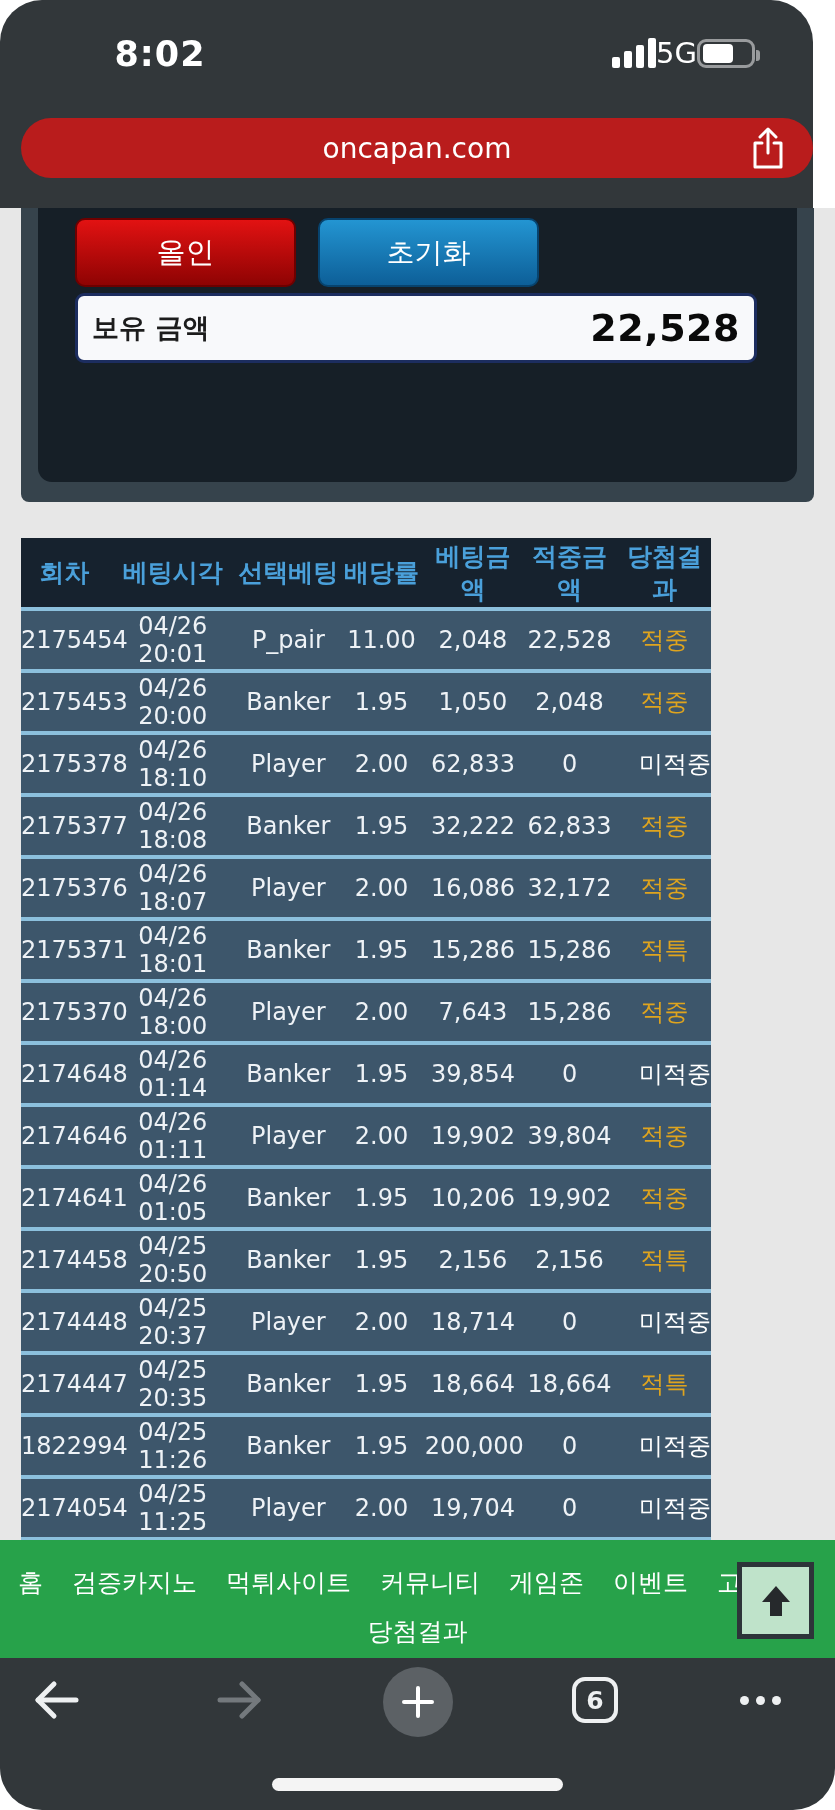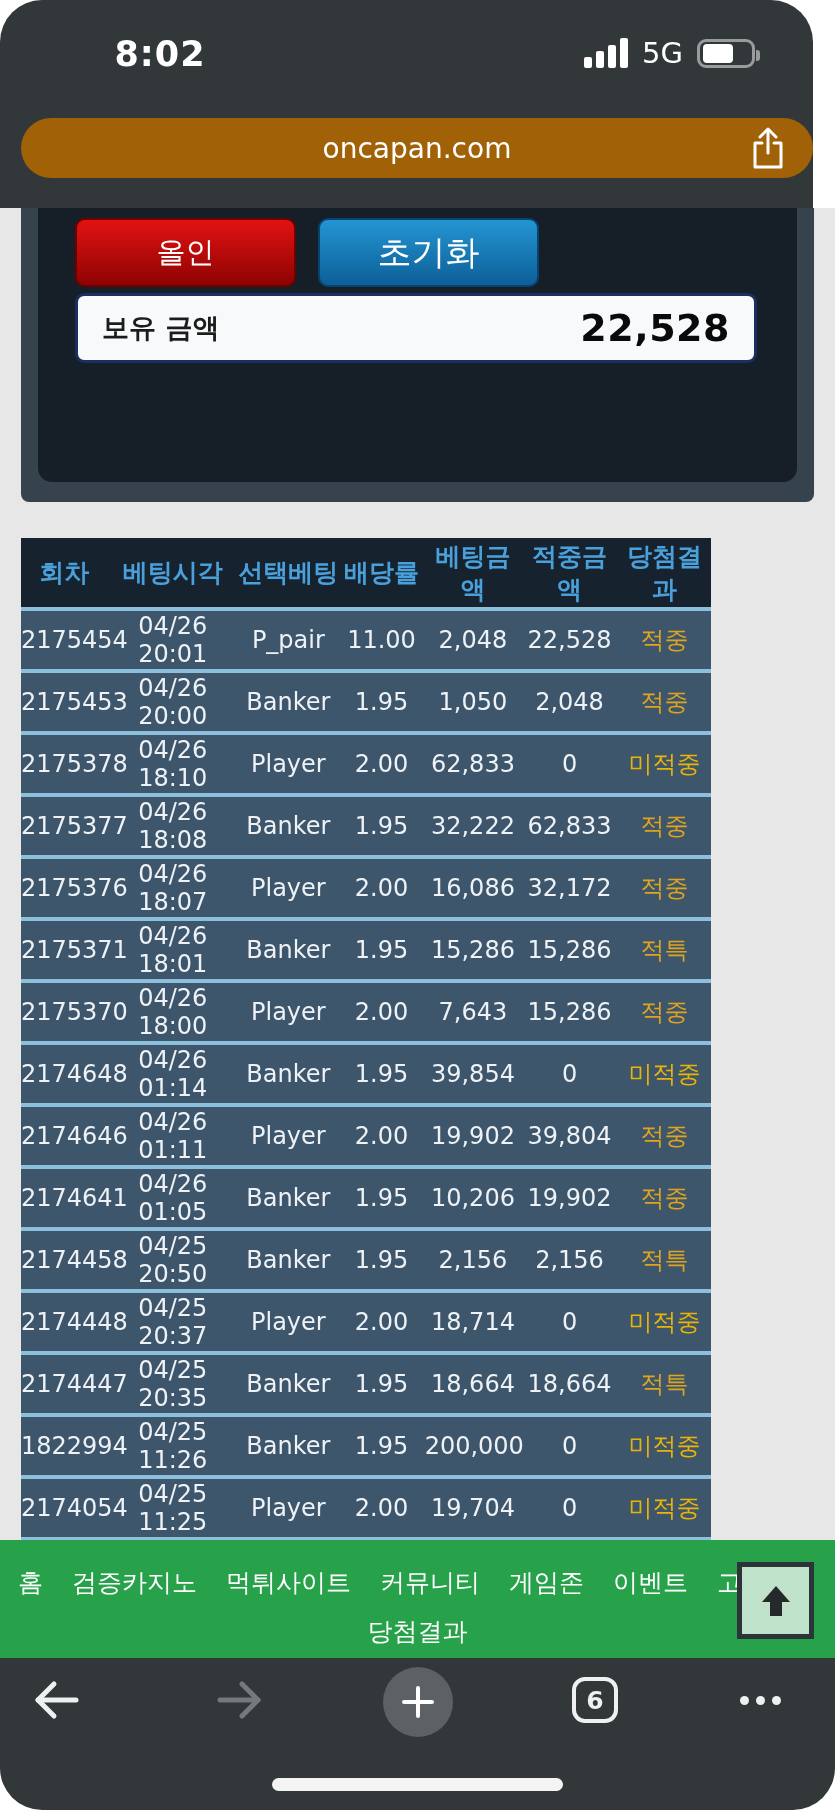--- a/index.html
+++ b/index.html
@@ -11,71 +11,71 @@
   
   .chrome-top{
     position:absolute;top:0;left:0;width:813px;height:208px;
     background:#32373a;border-radius:42px 42px 0 0;
   }
   .status-row{position:absolute;top:34px;left:0;width:100%;height:44px;}
   .status-time{
     position:absolute;left:0;top:0;width:320px;text-align:center;
     color:#ffffff;font-size:35px;font-weight:600;letter-spacing:1px;
   }
-  .status-right{position:absolute;right:58px;top:2px;display:flex;align-items:center;gap:14px;}
+  .status-right{position:absolute;right:58px;top:2px;display:flex;align-items:center;gap:0;}
   .sig-bars{display:flex;align-items:flex-end;gap:4px;height:30px;}
   .sig-bars i{display:block;width:8px;background:#ffffff;border-radius:2px;}
   .sig-bars i:nth-child(1){height:11px}
   .sig-bars i:nth-child(2){height:17px}
   .sig-bars i:nth-child(3){height:23px}
   .sig-bars i:nth-child(4){height:30px}
   .net-label{color:#ffffff;font-size:29px;font-weight:500;}
   .battery{position:relative;width:58px;height:29px;border:3px solid rgba(255,255,255,0.5);
     border-radius:9px;display:flex;align-items:center;padding:3px;box-sizing:border-box;}
   .battery .fill{width:30px;height:19px;background:#ffffff;border-radius:4px;}
   .battery .nub{position:absolute;right:-8px;top:8px;width:4px;height:11px;
     background:rgba(255,255,255,0.5);border-radius:0 3px 3px 0;}
   .url-pill{
     position:absolute;left:21px;top:118px;width:792px;height:60px;border-radius:30px;
-    background:#a16207;display:flex;align-items:center;justify-content:center;
+    background:#b91c1c;display:flex;align-items:center;justify-content:center;
   }
   .url-text{color:#ffffff;font-size:28px;}
   .share-btn{position:absolute;right:24px;top:9px;width:42px;height:42px;
     display:flex;align-items:center;justify-content:center;}
   
   .page{position:absolute;top:208px;left:0;width:835px;height:1450px;background:#e7e7e7;}
   .bet-panel{position:absolute;top:0;left:21px;width:793px;height:294px;
     background:#36434c;border-radius:0 0 8px 8px;}
   .bet-panel-inner{position:absolute;top:0;left:17px;width:759px;height:274px;
     background:#161f27;border-radius:0 0 14px 14px;}
   .btn-row{position:absolute;top:10px;left:37px;display:flex;gap:22px;}
   .btn{box-sizing:border-box;display:flex;align-items:center;justify-content:center;
     color:#ffffff;cursor:pointer;}
   .btn-allin{width:221px;height:69px;border-radius:10px;font-size:29px;
     background:linear-gradient(#e21212,#8e0303);border:2px solid #6e0000;}
-  .btn-reset{width:221px;height:69px;border-radius:10px;font-size:34px;
+  .btn-reset{width:221px;height:69px;border-radius:10px;font-size:28px;
     background:linear-gradient(#2395d2,#0d5f98);border:2px solid #07436e;}
   .balance-box{position:absolute;top:85px;left:37px;width:682px;height:70px;box-sizing:border-box;
     background:#f8f9fb;border:3px solid #1c2d5f;border-radius:9px;
-    display:flex;align-items:center;justify-content:space-between;padding:0 24px;}
+    display:flex;align-items:center;justify-content:space-between;padding:0 14px;}
   .balance-label{color:#1c1c1c;font-size:27px;font-weight:600;}
   .balance-value{color:#0a0a0a;font-size:38px;font-weight:700;letter-spacing:0.5px;}
   .btn-bet{position:absolute;top:170px;left:37px;width:682px;height:84px;border-radius:14px;
     font-size:37px;font-weight:700;background:linear-gradient(#bc1034,#7e0a22);
     border:2px solid #5f0716;}
   
   .history{position:absolute;top:330px;left:21px;width:690px;}
   table{width:100%;border-collapse:collapse;table-layout:fixed;}
   thead th{background:#16222e;color:#4aa0da;font-size:25px;font-weight:700;
     height:69px;padding:0;text-align:center;}
   tbody td{background:#3d566b;color:#eef2f6;font-size:24px;height:58px;
     padding:0;text-align:center;border-top:4px solid #8cc0dd;}
   tbody tr:last-child td{border-bottom:4px solid #8cc0dd;}
   td.res-hit{color:#dfa41e;}
-  td.res-miss{color:#eab308;}
+  td.res-miss{color:#ffffff;text-align:right;}
   
   .footer-nav{position:absolute;top:1332px;left:0;width:835px;height:118px;
     background:#27a24a;color:#ffffff;}
   .footer-line1{display:flex;justify-content:center;gap:29px;padding-top:26px;
     font-size:25px;white-space:nowrap;}
   .footer-line2{text-align:center;margin-top:16px;font-size:25px;}
   .footer-link{cursor:pointer;}
   .scroll-top{position:absolute;left:737px;top:1354px;width:77px;height:77px;box-sizing:border-box;
     background:#bfe3ca;border:5px solid #2d3439;display:flex;align-items:center;
     justify-content:center;z-index:5;cursor:pointer;}

